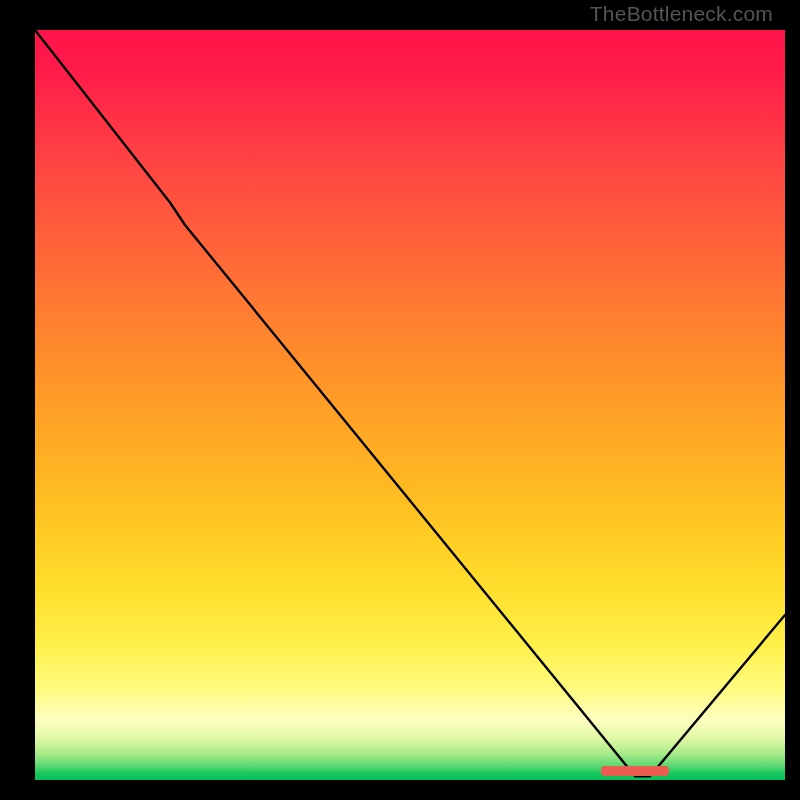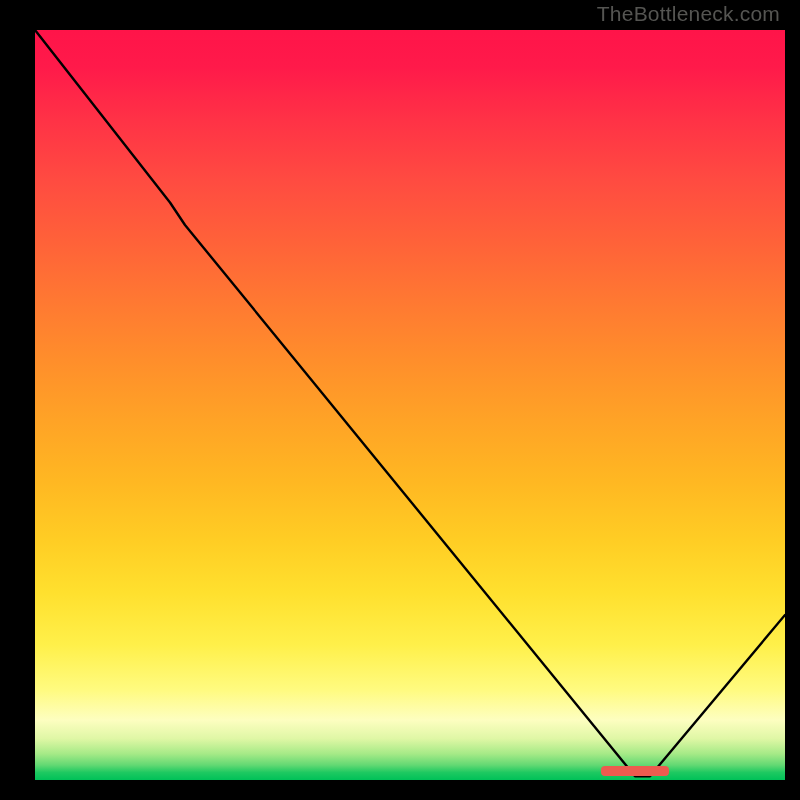--- a/index.html
+++ b/index.html
@@ -13,21 +13,21 @@
   }
   .wrap {
     position: relative;
     width: 800px;
     height: 800px;
     background: #000;
   }
   .attribution {
     position: absolute;
     top: 2px;
-    right: 20px;
+    right: 27px;
     color: #555552;
     font-size: 21px;
     font-weight: 500;
     letter-spacing: 0.2px;
   }
   .plot-area {
     position: absolute;
     left: 35px;
     top: 30px;
     width: 750px;

